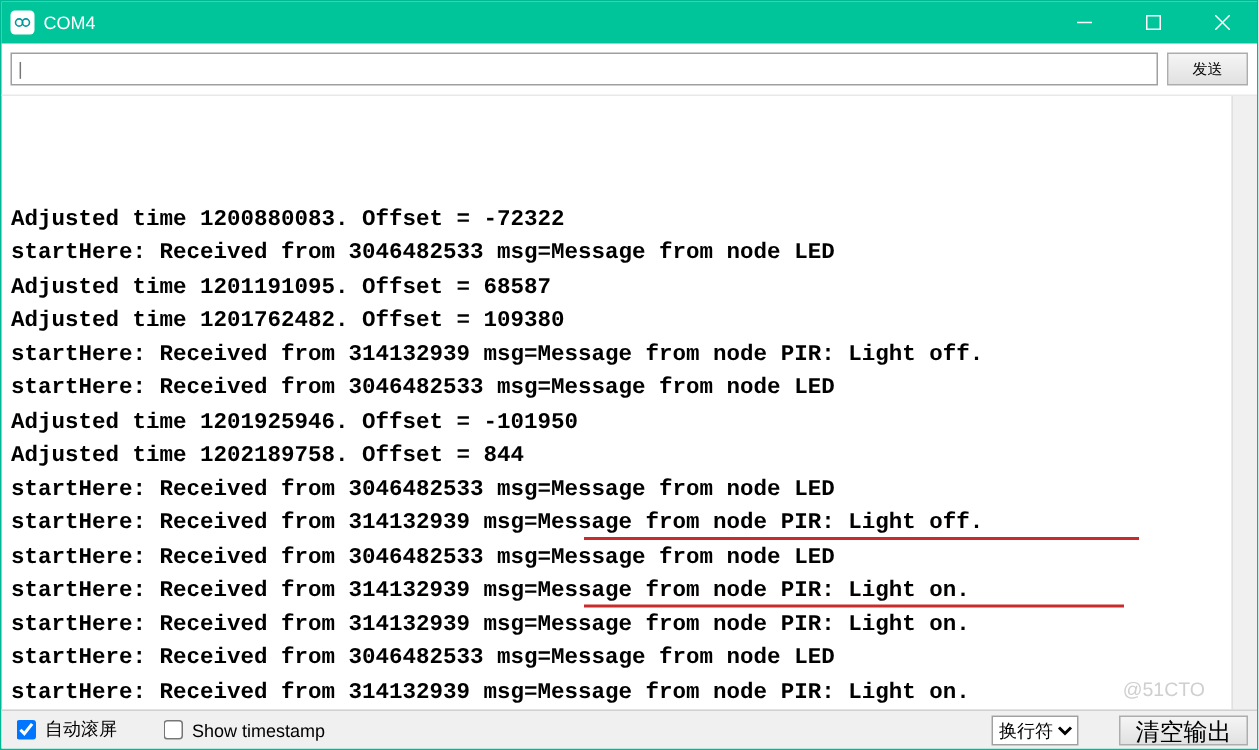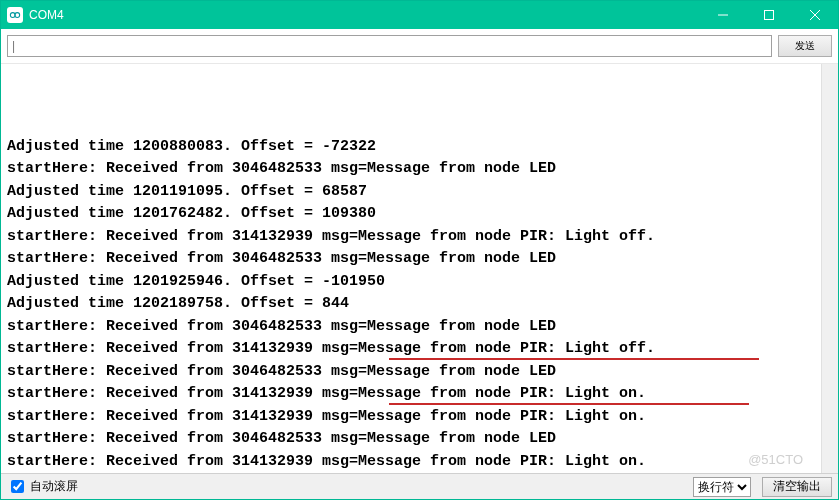--- a/index.html
+++ b/index.html
@@ -106,40 +106,40 @@
     border-left: 1px solid #e0e0e0;
   }
 
   .footer {
     height: 26px;
     border-top: 1px solid #d0d0d0;
     background: #f0f0f0;
     display: flex;
     align-items: center;
     padding: 0 6px;
-    gap: 11px;
+    gap: 27px;
     font-size: 12px;
   }
   .footer label {
     display: flex; align-items: center; gap: 3px;
     font-size: 12px;
   }
   .footer .spacer { flex: 1; }
   .footer select {
     height: 20px;
     border: 1px solid #a0a0a0;
     font-size: 12px;
     background: #fff;
     text-align: right;
   }
   .footer button.clear {
     height: 20px;
     border: 1px solid #adadad;
     background: linear-gradient(#f5f5f5,#e1e1e1);
-    font-size: 12px;
+    font-size: 16px;
     padding: 0 10px;
     cursor: pointer;
   }
 
   .content-row {
     flex: 1;
     display: flex;
     min-height: 0;
   }
 </style>
@@ -186,20 +186,24 @@
       <div class="console-line">Adjusted time 1200880083. Offset = -72322</div><div class="console-line">startHere: Received from 3046482533 msg=Message from node LED</div><div class="console-line">Adjusted time 1201191095. Offset = 68587</div><div class="console-line">Adjusted time 1201762482. Offset = 109380</div><div class="console-line">startHere: Received from 314132939 msg=Message from node PIR: Light off.</div><div class="console-line">startHere: Received from 3046482533 msg=Message from node LED</div><div class="console-line">Adjusted time 1201925946. Offset = -101950</div><div class="console-line">Adjusted time 1202189758. Offset = 844</div><div class="console-line">startHere: Received from 3046482533 msg=Message from node LED</div><div class="console-line">startHere: Received from 314132939 msg=Message from node PIR: Light off.<div class="underline-red" style="left: 382px; width: 370px;"></div></div><div class="console-line">startHere: Received from 3046482533 msg=Message from node LED</div><div class="console-line">startHere: Received from 314132939 msg=Message from node PIR: Light on.<div class="underline-red" style="left: 382px; width: 360px;"></div></div><div class="console-line">startHere: Received from 314132939 msg=Message from node PIR: Light on.</div><div class="console-line">startHere: Received from 3046482533 msg=Message from node LED</div><div class="console-line">startHere: Received from 314132939 msg=Message from node PIR: Light on.</div><span class="watermark">@51CTO</span>
     </div>
     <div class="scrollbar"></div>
   </div>
 
   <div class="footer">
     <label>
       <input type="checkbox" id="cb-auto" checked="" style="">
       <span>自动滚屏</span>
     </label>
+    <label>
+      <input type="checkbox" id="cb-ts" style="">
+      <span>Show timestamp</span>
+    </label>
     <span class="spacer"></span>
     <select>
       <option>换行符</option>
     </select>
     <button class="clear">清空输出</button>
   </div>
 
 </div>
 
 </body></html>

